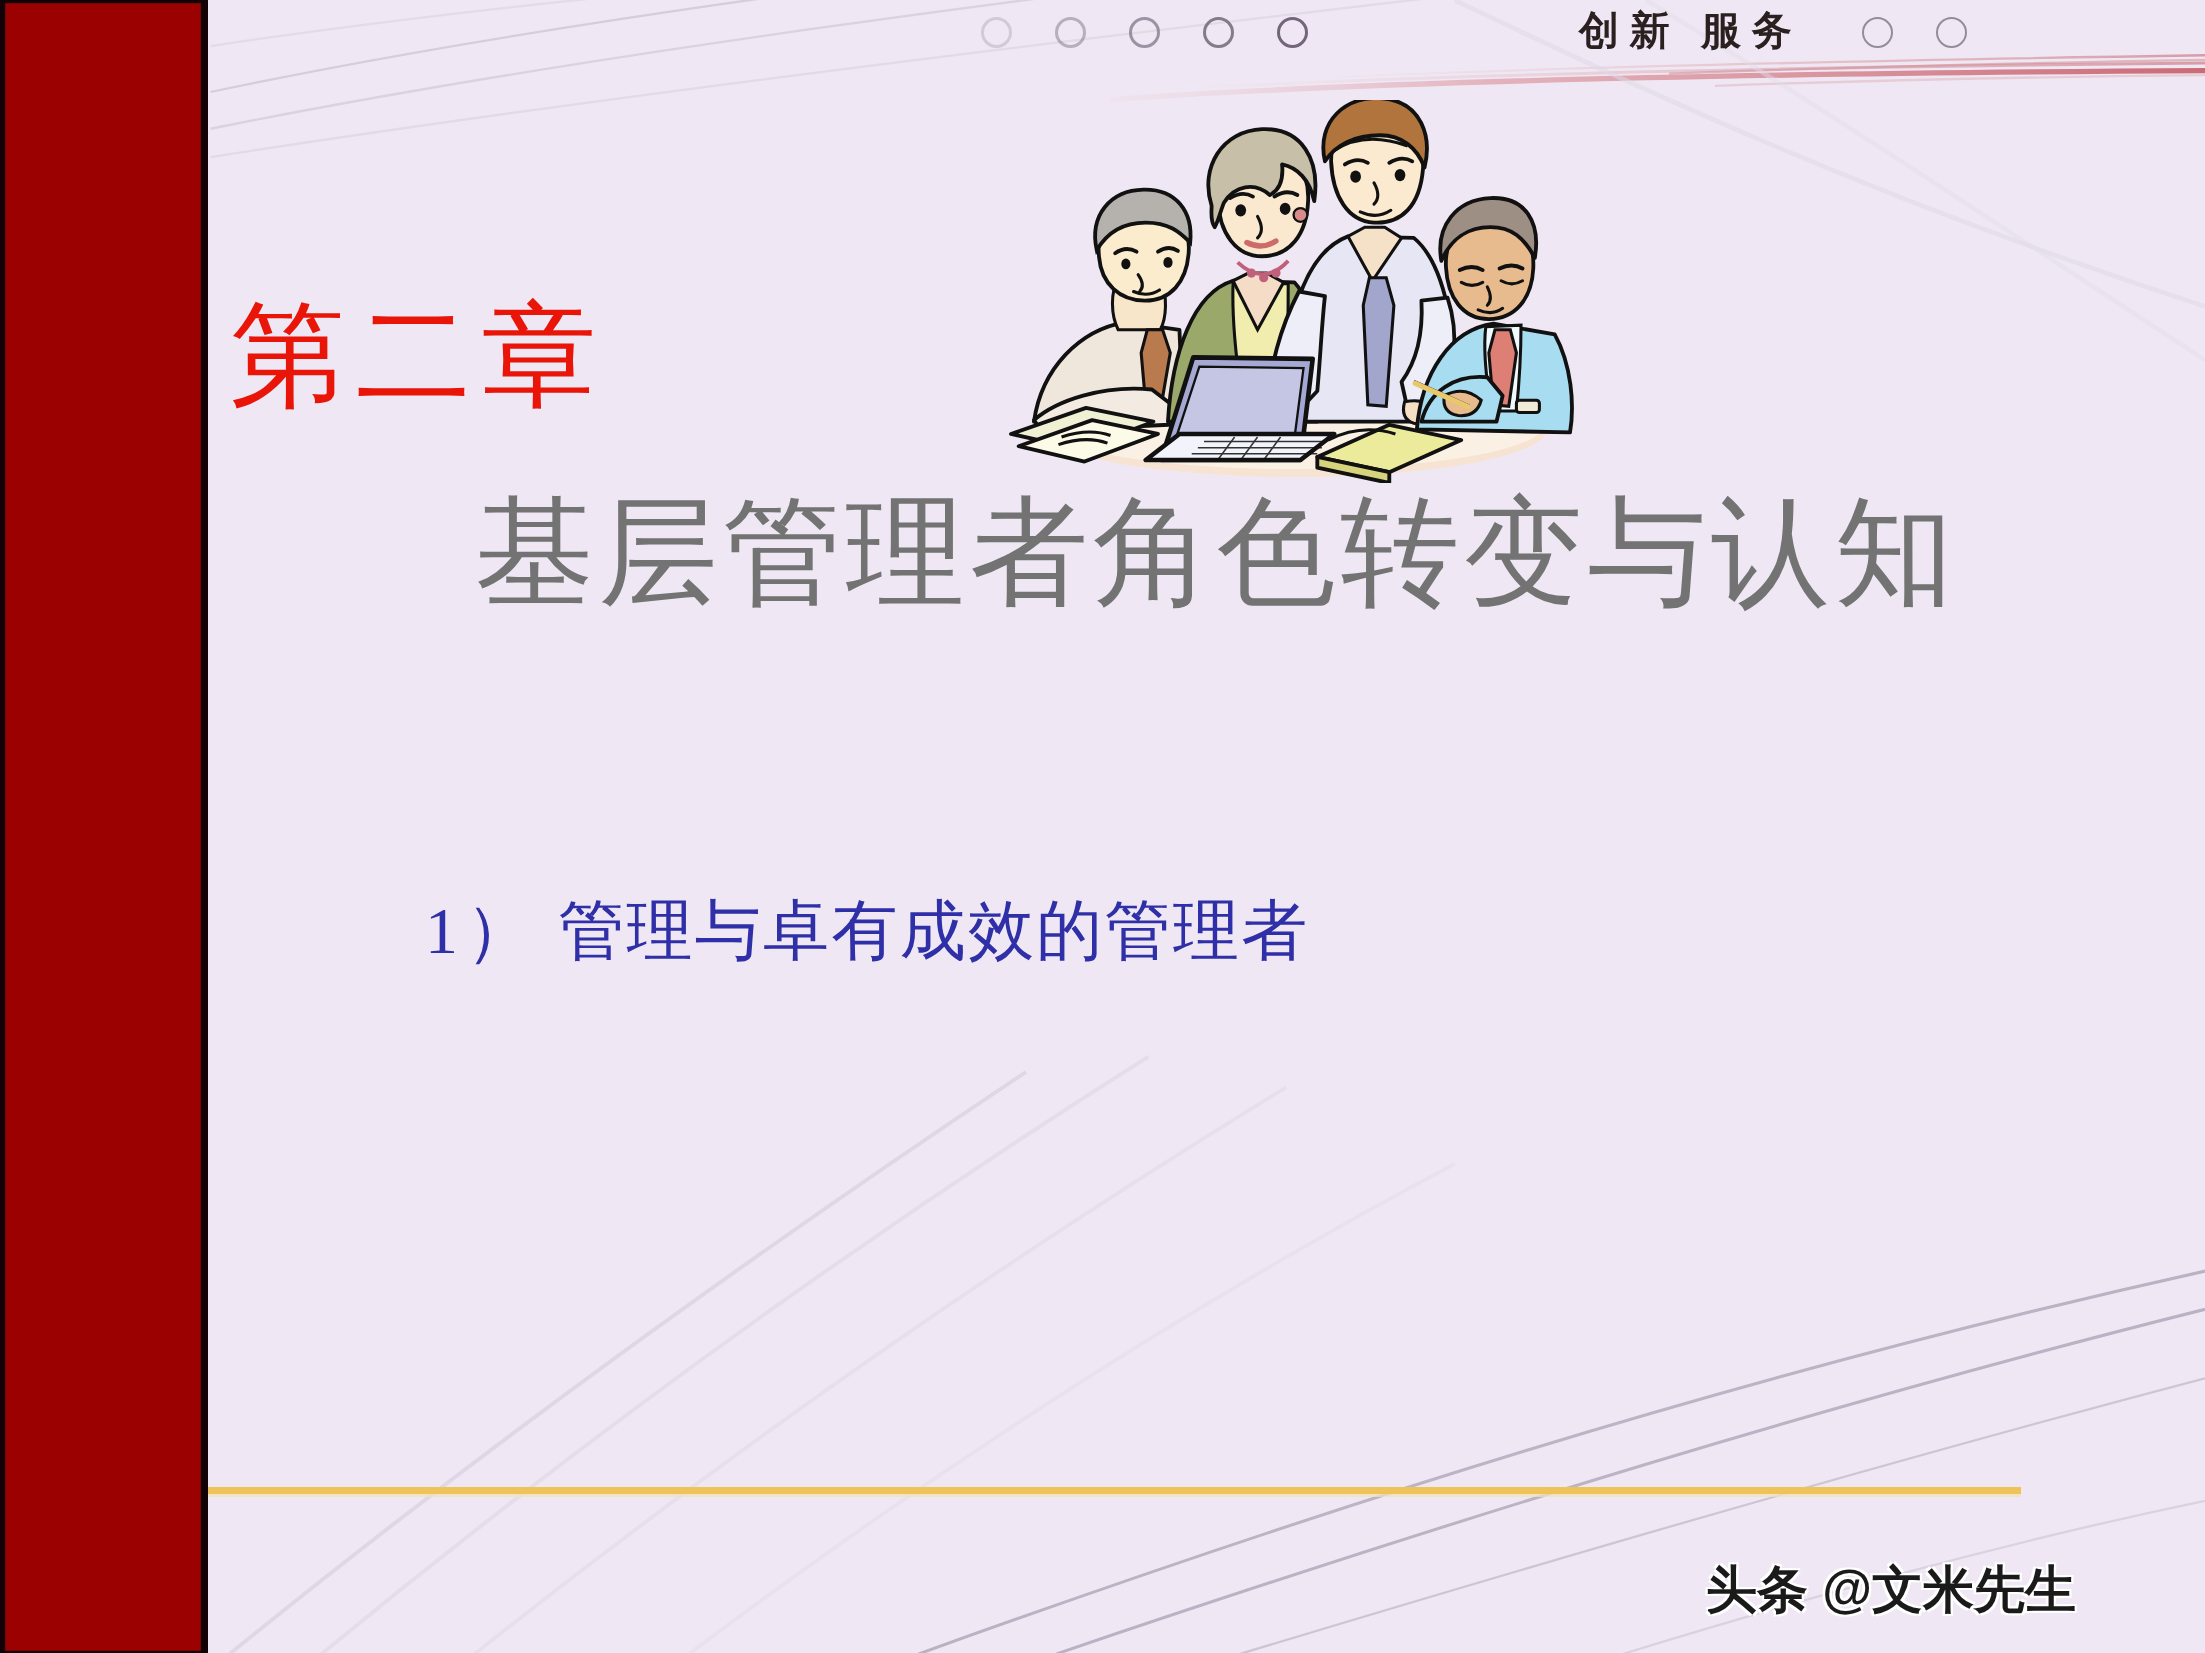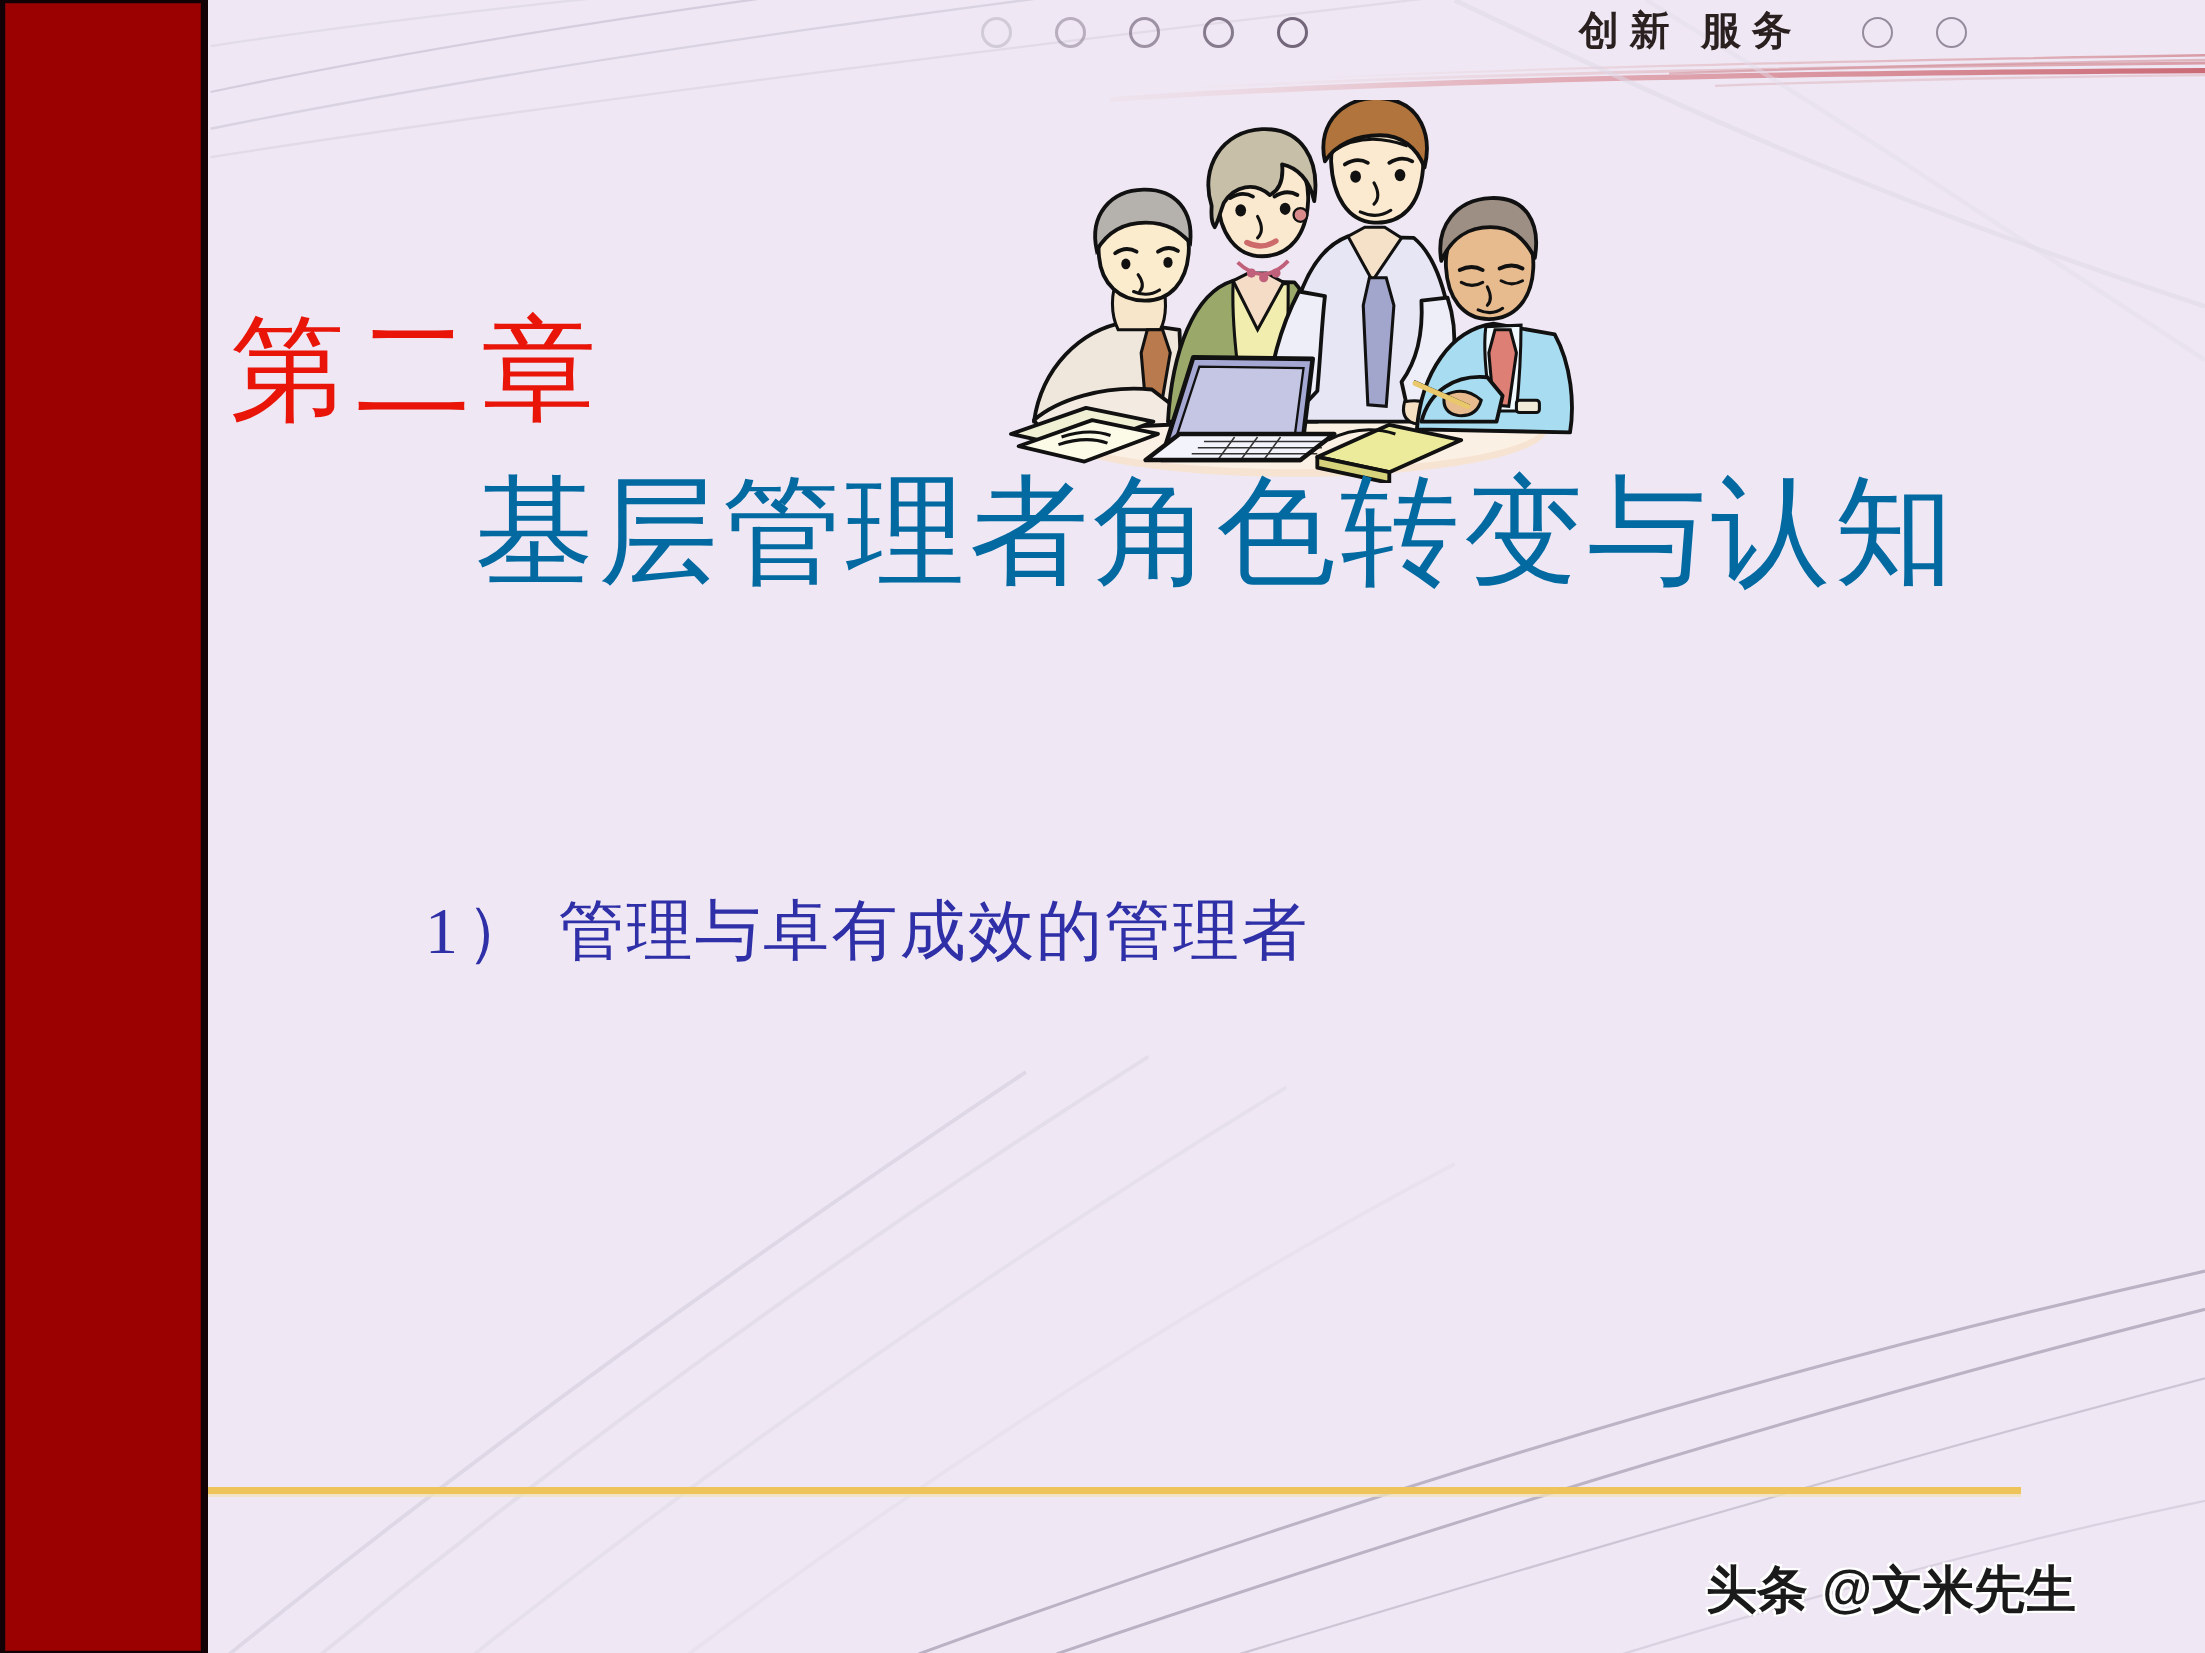--- a/index.html
+++ b/index.html
@@ -81,38 +81,38 @@
     font-size: 40px;
     font-weight: bold;
     color: #2a2020;
     letter-spacing: 10.7px;
     white-space: nowrap;
   }
 
   
   #chapter-label {
     position: absolute;
-    left: 230px; top: 313px;
+    left: 230px; top: 299px;
     font-size: 115px;
     line-height: 1.0;
     font-weight: normal;
     color: #e81508;
     letter-spacing: 10.7px;
     white-space: nowrap;
     font-family: "Liberation Serif", "DejaVu Serif", serif;
   }
   #slide-title {
     position: absolute;
-    left: 475px; top: 470px;
+    left: 475px; top: 490px;
     font-size: 119px;
     line-height: 1.05;
-    color: #0369a1;
+    color: #737373;
     letter-spacing: 4.6px;
     white-space: nowrap;
-    font-family: Liberation Serif, serif;
+    font-family: Liberation Sans, sans-serif;
   }
 
   
   #bullets {
     position: absolute;
     left: 425px; top: 887px;
     color: #2f2fa8;
     font-size: 66px;
     line-height: 1.32;
     letter-spacing: 2.3px;

